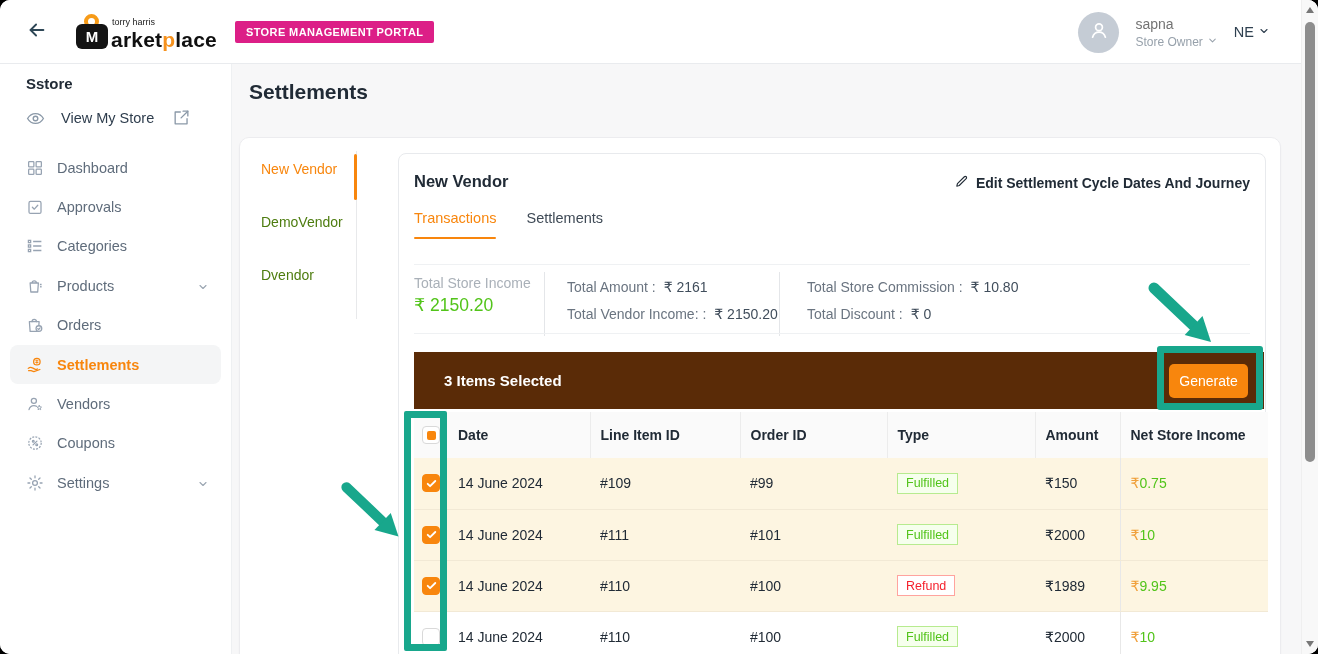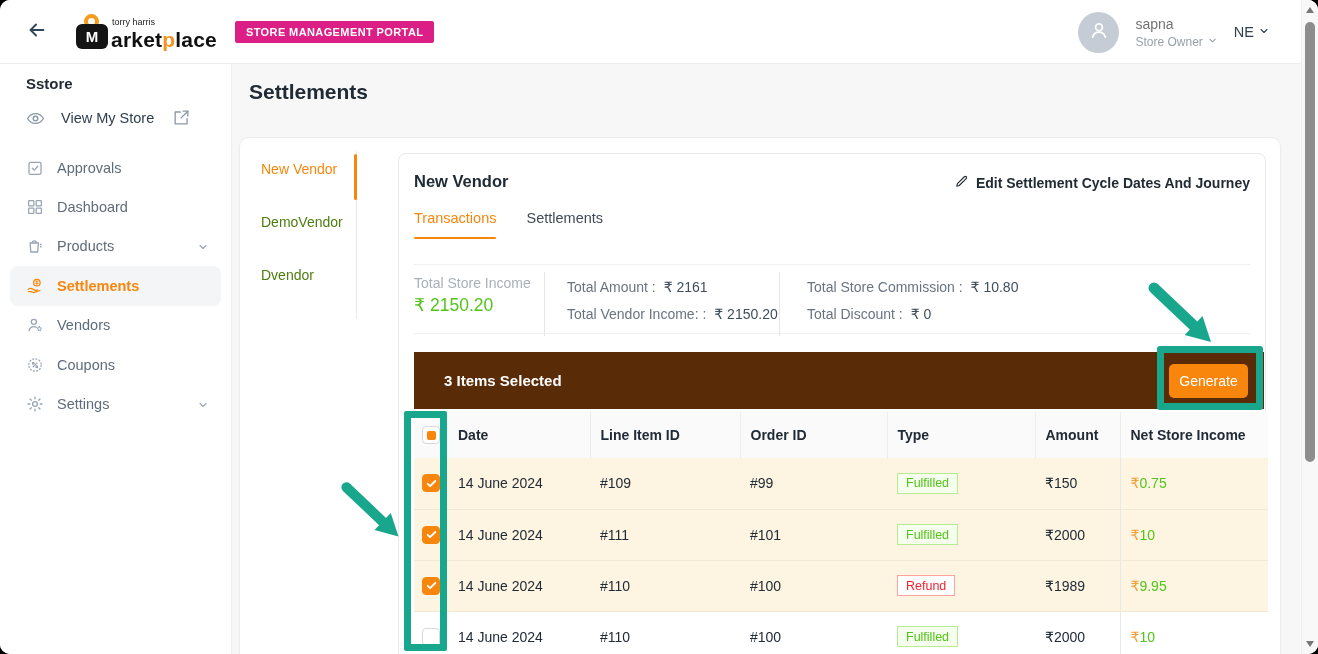--- a/index.html
+++ b/index.html
@@ -198,50 +198,72 @@
         <svg viewBox="0 0 24 24" fill="none" stroke="currentColor" stroke-width="1.7" stroke-linecap="round" stroke-linejoin="round">
             <path d="M19 13.5V20H4V5h6.5"></path>
             <path d="M14 4h6v6"></path>
             <path d="M20 4l-8.5 8.5"></path>
           </svg>
       </span>
     </div>
     <nav class="menu" id="sidebar-menu">
         <div class="menu-item">
           <span class="mi-icon">
-            <svg viewBox="0 0 24 24" fill="none" stroke="currentColor" stroke-width="1.7" stroke-linecap="round" stroke-linejoin="round">
-              <rect x="4" y="4.5" width="16" height="16" rx="2"></rect>
-              <path d="M8.5 12.3l2.6 2.6 4.6-5.2"></path>
-            </svg>
-          </span>
-          <span>Approvals</span>
-        </div>
-        <div class="menu-item">
-          <span class="mi-icon">
             <svg viewBox="0 0 24 24" fill="none" stroke="currentColor" stroke-width="1.7">
               <rect x="3.5" y="3.5" width="7" height="7" rx="1"></rect>
               <rect x="13.5" y="3.5" width="7" height="7" rx="1"></rect>
               <rect x="3.5" y="13.5" width="7" height="7" rx="1"></rect>
               <rect x="13.5" y="13.5" width="7" height="7" rx="1"></rect>
             </svg>
           </span>
           <span>Dashboard</span>
         </div>
         <div class="menu-item">
           <span class="mi-icon">
+            <svg viewBox="0 0 24 24" fill="none" stroke="currentColor" stroke-width="1.7" stroke-linecap="round" stroke-linejoin="round">
+              <rect x="4" y="4.5" width="16" height="16" rx="2"></rect>
+              <path d="M8.5 12.3l2.6 2.6 4.6-5.2"></path>
+            </svg>
+          </span>
+          <span>Approvals</span>
+        </div>
+        <div class="menu-item">
+          <span class="mi-icon">
+            <svg viewBox="0 0 24 24" fill="none" stroke="currentColor" stroke-width="1.7">
+              <path d="M9.5 6h11M9.5 12h11M9.5 18h11"></path>
+              <rect x="3.2" y="4.5" width="3" height="3"></rect>
+              <rect x="3.2" y="10.5" width="3" height="3"></rect>
+              <rect x="3.2" y="16.5" width="3" height="3"></rect>
+            </svg>
+          </span>
+          <span>Categories</span>
+        </div>
+        <div class="menu-item">
+          <span class="mi-icon">
             <svg viewBox="0 0 24 24" fill="none" stroke="currentColor" stroke-width="1.7" stroke-linejoin="round">
               <path d="M5.5 8h11l-.9 12H6.4L5.5 8z"></path>
               <path d="M8.2 8a2.8 2.8 0 015.6 0"></path>
               <path d="M18.5 10h2.3M18.8 13h2"></path>
             </svg>
           </span>
           <span>Products</span>
           <span class="chev"><svg viewBox="0 0 24 24" fill="none" stroke="currentColor" stroke-width="2.2" stroke-linecap="round" stroke-linejoin="round">
               <path d="M6 9l6 6 6-6"></path>
             </svg></span>
+        </div>
+        <div class="menu-item">
+          <span class="mi-icon">
+            <svg viewBox="0 0 24 24" fill="none" stroke="currentColor" stroke-width="1.7" stroke-linecap="round" stroke-linejoin="round">
+              <path d="M4.5 7.5h13l-1 13h-11l-1-13z"></path>
+              <path d="M8 7.5a3 3 0 016 0"></path>
+              <circle cx="17.2" cy="16.8" r="3.8" fill="#fff"></circle>
+              <path d="M15.6 16.8l1.2 1.2 2-2.2"></path>
+            </svg>
+          </span>
+          <span>Orders</span>
         </div>
         <div class="menu-item active">
           <span class="mi-icon">
             <svg viewBox="0 0 24 24" fill="none" stroke="currentColor" stroke-width="1.7" stroke-linecap="round" stroke-linejoin="round">
               <circle cx="14.5" cy="7.5" r="4.3"></circle>
               <path d="M14.5 5.2v4.6M13 6.3h3M13 8.7h3" stroke-width="1.2"></path>
               <path d="M3 16.5c2.2-1.8 3.8-1.6 5.6-.6l3.2 1.6c1.2.6 2.4.4 3.4-.3"></path>
               <path d="M3.5 19.5h3.2l3.8 1.2 8-2.7"></path>
             </svg>
           </span>

